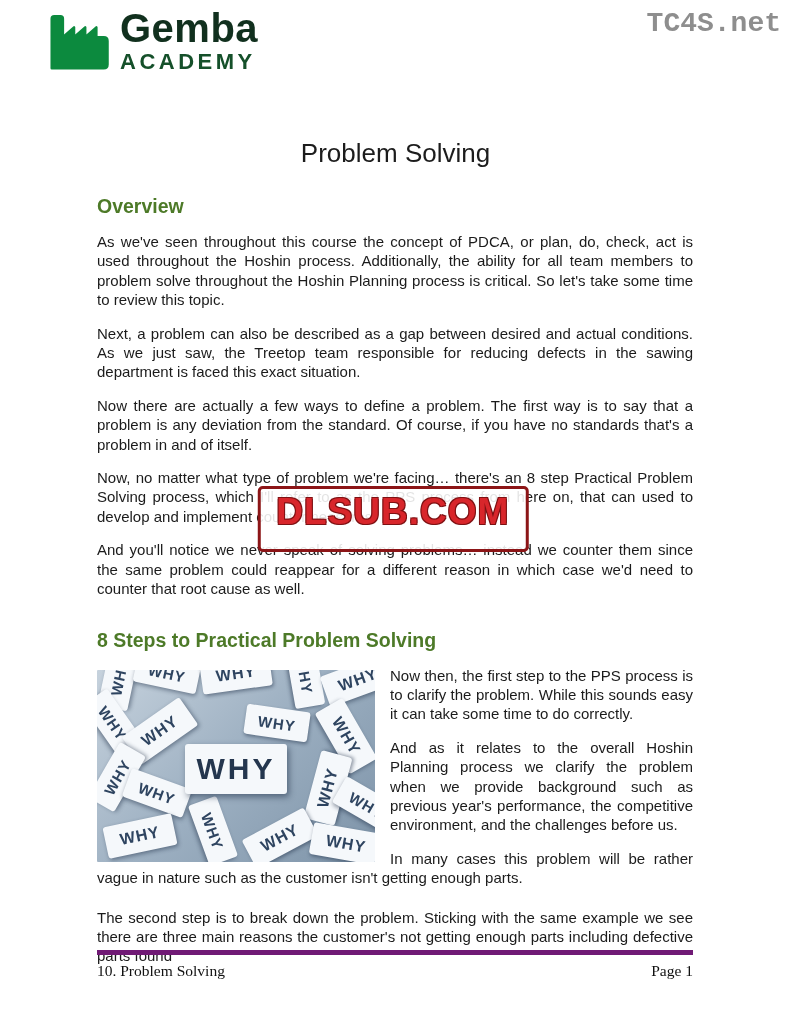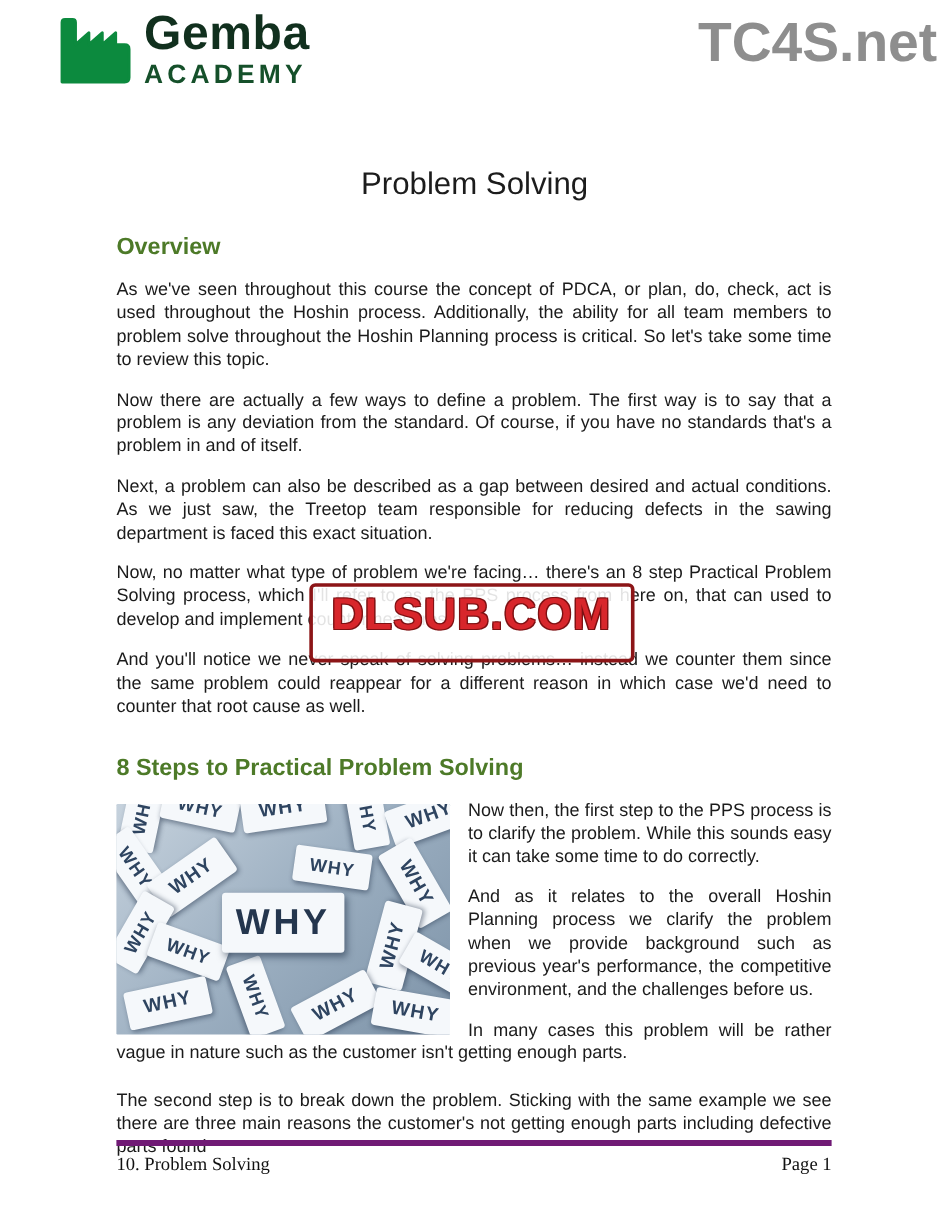--- a/index.html
+++ b/index.html
@@ -17,22 +17,22 @@
 
   
   .header { position: absolute; top: 8px; left: 48px; right: 0; height: 80px; }
   .logo { display: flex; align-items: center; gap: 10px; }
   .logo-icon { width: 62px; height: 60px; }
   .logo-text { display: flex; flex-direction: column; line-height: 1; }
   .logo-brand { font-size: 40px; font-weight: bold; color: #11301e; letter-spacing: 0.5px; }
   .logo-sub { font-size: 22px; font-weight: bold; color: #15502a; letter-spacing: 3.5px; margin-top: 3px; }
   .wm-top {
     position: absolute; top: 0; right: 10px;
-    font-family: Liberation Sans, sans-serif;
-    font-weight: bold; font-size: 46px; color: #8e8e8e;
+    font-family: Liberation Mono, monospace;
+    font-weight: bold; font-size: 28px; color: #8e8e8e;
   }
 
   
   .title {
     margin-top: 138px;
     text-align: center;
     font-size: 26px;
     font-weight: 400;
     color: #1c1c1c;
   }
@@ -135,22 +135,22 @@
     </div>
     <div class="wm-top">TC4S.net</div>
   </div>
 
   <h1 class="title">Problem Solving</h1>
 
   <div class="content">
 
     <h2 class="section-heading">Overview</h2>
     <p class="body-par">As we've seen throughout this course the concept of PDCA, or plan, do, check, act is used throughout the Hoshin process.  Additionally, the ability for all team members to problem solve throughout the Hoshin Planning process is critical.  So let's take some time to review this topic.</p>
+    <p class="body-par">Next, a problem can also be described as a gap between desired and actual conditions.  As we just saw, the Treetop team responsible for reducing defects in the sawing department is faced this exact situation.</p>
     <p class="body-par">Now there are actually a few ways to define a problem.  The first way is to say that a problem is any deviation from the standard.  Of course, if you have no standards that's a problem in and of itself.</p>
-    <p class="body-par">Next, a problem can also be described as a gap between desired and actual conditions.  As we just saw, the Treetop team responsible for reducing defects in the sawing department is faced this exact situation.</p>
     <p class="body-par">Now, no matter what type of problem we're facing… there's an 8 step Practical Problem Solving process, which I'll refer to as the PPS process from here on, that can used to develop and implement countermeasures.</p>
     <p class="body-par">And you'll notice we never speak of solving problems… instead we counter them since the same problem could reappear for a different reason in which case we'd need to counter that root cause as well.</p>
 
     <h2 class="section-heading" style="margin-top:30px;">8 Steps to Practical Problem Solving</h2>
 
     <div class="clearfix">
       <div class="why-image" id="whyImage">
           <div class="why-tile" style="left: -10px; top: -8px; width: 64px; height: 30px; font-size: 15px; transform: rotate(-78deg);">WHY</div>
           <div class="why-tile" style="left: 38px; top: -12px; width: 64px; height: 30px; font-size: 15px; transform: rotate(12deg);">WHY</div>
           <div class="why-tile" style="left: 104px; top: -12px; width: 70px; height: 32px; font-size: 16px; transform: rotate(-8deg);">WHY</div>

